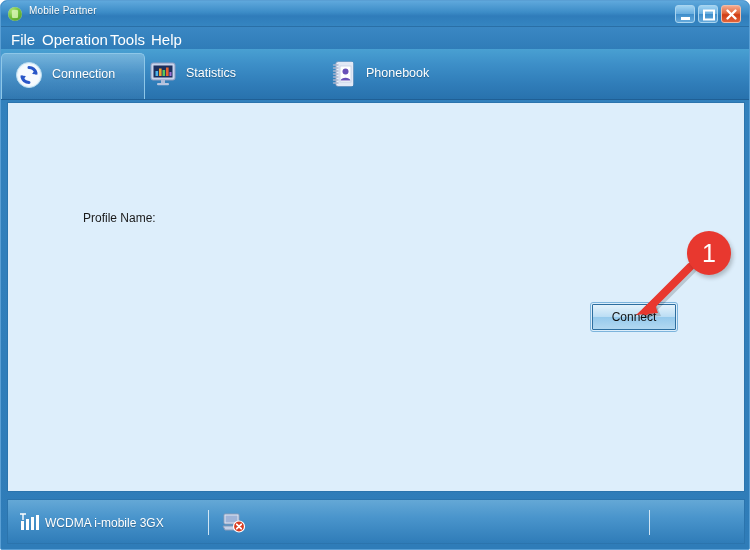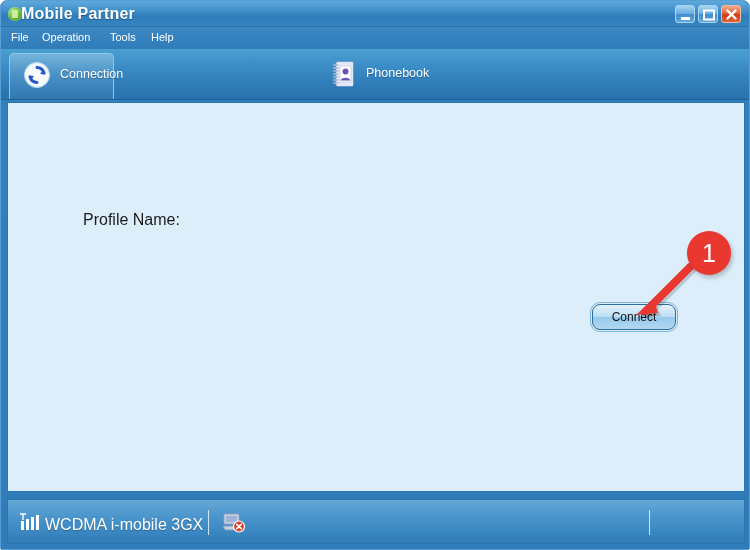--- a/index.html
+++ b/index.html
@@ -56,26 +56,25 @@
     content: "";
     position: absolute;
     left: 4px; top: 3px;
     width: 6px; height: 8px;
     background: #d6f2b0;
     border-radius: 1px;
     opacity: .85;
   }
   #title-text {
     position: absolute;
-    left: 20px; top: 4px;
-    font-size: 16px;
+    left: 28px; top: 4px;
+    font-size: 10px;
     color: #ffffff;
     text-shadow: 0 1px 1px rgba(0,0,0,.35);
     letter-spacing: .2px;
-    font-weight: bold;
   }
   .win-btn {
     position: absolute;
     top: 4px;
     width: 20px; height: 18px;
     border-radius: 3px;
     box-sizing: border-box;
     border: 1px solid #a9d4ef;
     cursor: default;
   }
@@ -87,21 +86,21 @@
   
   #menubar {
     position: absolute;
     left: 0; top: 26px;
     width: 750px; height: 22px;
     background: linear-gradient(to bottom, #3a87c3 0%, #2f7cb8 100%);
   }
   .menu-item {
     position: absolute;
     top: 3px;
-    font-size: 11px;
+    font-size: 15px;
     color: #ffffff;
     padding: 1px 5px;
     cursor: default;
     white-space: nowrap;
   }
 
   
   #toolbar {
     position: absolute;
     left: 0; top: 48px;
@@ -143,21 +142,21 @@
     left: 6px; top: 101px;
     width: 738px; height: 390px;
     box-sizing: border-box;
     background: #ddeefb;
     border: 1px solid #2b74ad;
   }
 
   #profile-label {
     position: absolute;
     left: 75px; top: 108px;
-    font-size: 16px;
+    font-size: 12px;
     color: #1a1a1a;
     white-space: nowrap;
   }
   #profile-combo {
     position: absolute;
     left: 172px; top: 101px;
     width: 396px; height: 21px;
     box-sizing: border-box;
     background: #ffffff;
     border: 1px solid #2f6b9e;
@@ -190,21 +189,21 @@
 
   #connect-button {
     position: absolute;
     left: 584px; top: 201px;
     width: 84px; height: 26px;
     box-sizing: border-box;
     background: linear-gradient(to bottom, #e4f2fb 0%, #bcdef4 48%, #96caec 52%, #b2d8f1 100%);
     border: 1px solid #2d6e9f;
     outline: 1px solid #7cb4dc;
     outline-offset: 1px;
-    border-radius: 8px;
+    border-radius: 1px;
     cursor: default;
     text-align: center;
     line-height: 24px;
     font-size: 12px;
     color: #111111;
   }
 
   
   #anno-badge {
     position: absolute;
@@ -236,21 +235,21 @@
     border: 1px solid #2b74ad;
   }
   #signal-icon {
     position: absolute;
     left: 10px; top: 12px;
     width: 24px; height: 21px;
   }
   #network-text {
     position: absolute;
     left: 37px; top: 16px;
-    font-size: 16px;
+    font-size: 12px;
     color: #ffffff;
     text-shadow: 0 1px 1px rgba(0,0,0,.28);
     white-space: nowrap;
     text-align: center;
   }
   .sb-divider {
     position: absolute;
     top: 10px;
     width: 1px; height: 25px;
     background: #e8f3fb;
@@ -291,34 +290,50 @@
 
     <div id="menubar">
       <div class="menu-item" style="left:5px">File</div>
       <div class="menu-item" style="left:36px">Operation</div>
       <div class="menu-item" style="left:104px">Tools</div>
       <div class="menu-item" style="left:145px">Help</div>
     </div>
 
     <div id="toolbar">
 
-      <div class="tb-item active" style="left:8px;width:105px">
+      <div class="tb-item active" style="left:0;width:144px">
         <div class="tb-icon">
           <svg width="30" height="28" viewBox="0 0 30 28">
             <circle cx="15" cy="14" r="12.5" fill="#eef7fd" stroke="#b9dcf0" stroke-width="1"></circle>
             <circle cx="15" cy="14" r="10.5" fill="#ffffff" opacity=".55"></circle>
             <path d="M15 6.5 A7.5 7.5 0 0 1 22 12" fill="none" stroke="#2a57c8" stroke-width="3" stroke-linecap="round"></path>
             <path d="M23.6 13.4 L21.1 8.6 L18.1 12.9 Z" fill="#2a57c8"></path>
             <path d="M15 21.5 A7.5 7.5 0 0 1 8 16" fill="none" stroke="#2a57c8" stroke-width="3" stroke-linecap="round"></path>
             <path d="M6.4 14.6 L8.9 19.4 L11.9 15.1 Z" fill="#2a57c8"></path>
           </svg>
         </div>
         <div class="tb-label">Connection</div>
       </div>
 
+      <div class="tb-item" style="left:135px;width:105px">
+        <div class="tb-icon">
+          <svg width="30" height="28" viewBox="0 0 30 28">
+            <rect x="3" y="3" width="24" height="17" rx="2" fill="#c8d4ec" stroke="#8d9cc0" stroke-width="1"></rect>
+            <rect x="5.5" y="5.5" width="19" height="12" fill="#1c2f5e"></rect>
+            <rect x="7.5" y="11" width="2.6" height="5" fill="#4fb3e8"></rect>
+            <rect x="11" y="8.5" width="2.6" height="7.5" fill="#f0a02a"></rect>
+            <rect x="14.5" y="10" width="2.6" height="6" fill="#5ac85a"></rect>
+            <rect x="18" y="7.5" width="2.6" height="8.5" fill="#e8622f"></rect>
+            <rect x="21.5" y="12" width="2" height="4" fill="#9b6fd6"></rect>
+            <rect x="13" y="20" width="4" height="3.5" fill="#aebbd8"></rect>
+            <rect x="9" y="23" width="12" height="2.2" rx="1" fill="#b9c5df"></rect>
+          </svg>
+        </div>
+        <div class="tb-label">Statistics</div>
+      </div>
 
 
       <div class="tb-item" style="left:315px;width:120px">
         <div class="tb-icon">
           <svg width="30" height="28" viewBox="0 0 30 28">
             <rect x="8" y="2" width="17" height="24" rx="1.5" fill="#eef2fa" stroke="#9aa9c6" stroke-width="1"></rect>
             <rect x="10" y="2" width="15" height="24" fill="#e2e9f6"></rect>
             <rect x="12" y="6" width="11" height="16" fill="#ffffff" stroke="#c3cee3" stroke-width=".8"></rect>
             <circle cx="17.5" cy="11.5" r="3" fill="#6a51b8"></circle>
             <path d="M12.6 20.5 C13.3 16.8 21.7 16.8 22.4 20.5 Z" fill="#6a51b8"></path>

